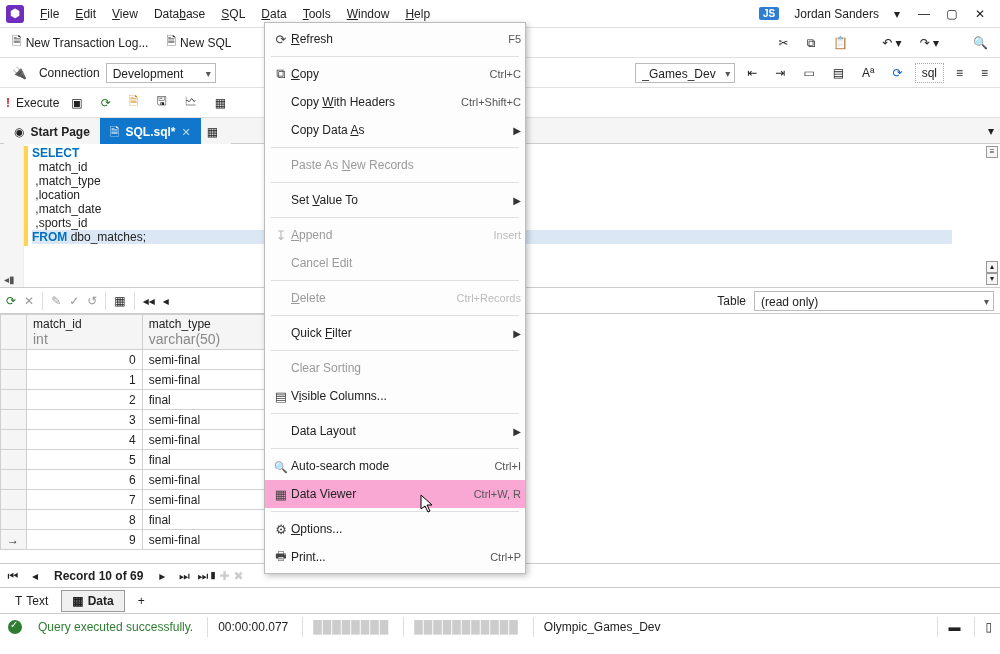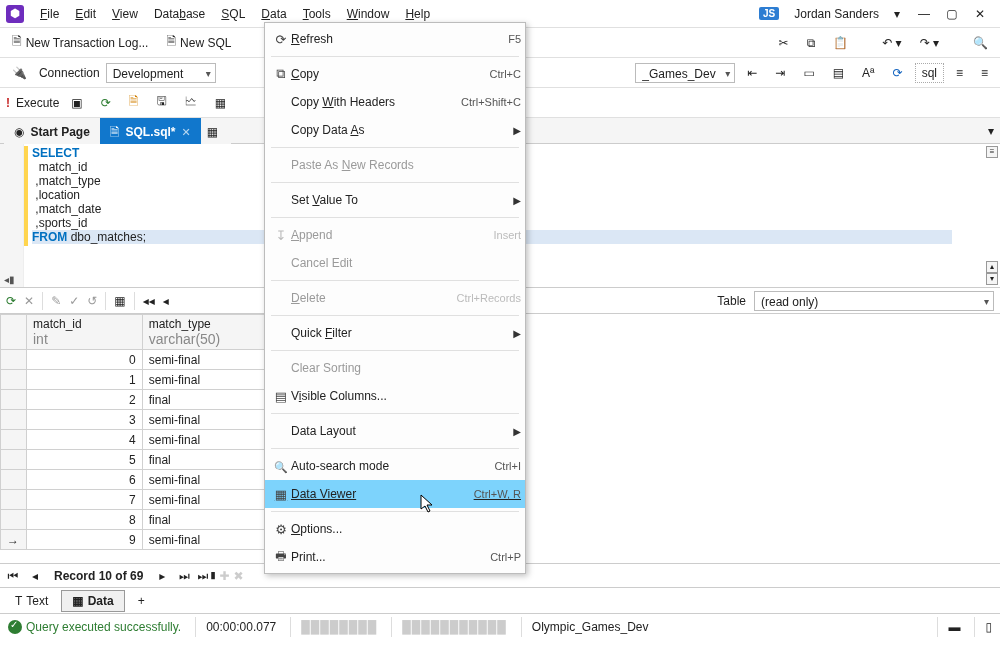--- a/index.html
+++ b/index.html
@@ -45,39 +45,39 @@
 .rowhead { width:26px; background:#f5f5f5; }
 .datadate { position:absolute; left:286px; top: 230px; font-size:11px; color:#333; }
 .dataright { position:absolute; left:440px; top: 230px; font-size:11px; }
 .navbar { display:flex; align-items:center; height:24px; border-bottom:1px solid #ccc; padding:0 4px; gap:4px; }
 .navbtn { width:18px;text-align:center; }
 .navtext { padding:0 6px;font-weight:bold; }
 .bottombar { display:flex; align-items:center; height:26px; border-bottom:1px solid #ccc; padding:0 4px; gap:2px; }
 .btab { padding:0 10px; height:22px; line-height:22px; display:flex; align-items:center; gap:4px; border:1px solid transparent; }
 .btab.active { border:1px solid #999; background:#f0f0f0; font-weight:bold; }
 .statusbar { display:flex; align-items:center; height:26px; padding:0 8px; gap:14px; }
-.status-ok { color:#2e7d32; display:flex; align-items:center; gap:4px; }
+.status-ok { color:#2e7d32; display:flex; align-items:center; gap:16px; }
 .status-ok .ic { width:14px;height:14px;background:#2e7d32;border-radius:50%;position:relative; }
 .status-ok .ic::after { content:"✓";color:#fff;font-size:10px;position:absolute;left:2px;top:-1px; }
 .statusbar .blur { color:#ccc; letter-spacing:1px; }
 .statusbar .spacer { flex:1; }
 .statusbar .scell { border-left:1px solid #ddd; padding-left:10px; height:20px; display:flex;align-items:center; }
 
 .ctxmenu { position:absolute; left:264px; top:22px; width:262px; background:#fdfdfd; border:1px solid #bcbcbc; box-shadow:2px 2px 6px rgba(0,0,0,.25); z-index:50; padding:2px 0; }
 .ctxmenu .row { display:flex; align-items:center; height:28px; padding:0 4px 0 6px; }
 .ctxmenu .row.disabled { color:#9a9a9a; }
 .ctxmenu .row .icon { width:20px; text-align:center; font-size:13px; color:#444; }
 .ctxmenu .row.disabled .icon { color:#bbb; }
 .ctxmenu .row .label { flex:1; }
 .ctxmenu .row .label u { text-decoration: underline; }
 .ctxmenu .row .sc { color:#555; font-size:11px; }
 .ctxmenu .row.disabled .sc { color:#bbb; }
 .ctxmenu .row .arrow { font-size:10px; color:#333; }
 .ctxmenu .sep { height:1px; background:#e0e0e0; margin:3px 6px; }
-.ctxmenu .row.hover { background:#7dd3fc;text-decoration:underline; }
+.ctxmenu .row.hover { background:#f9a8d4; }
 .cursor { position:absolute; left:420px; top:494px; font-size:14px; z-index:60; }
 .icon-refresh::before{content:"⟳";} .icon-copy::before{content:"⧉";}
 .icon-paste::before{content:"📋";font-size:11px;} .icon-append::before{content:"↧";} .icon-visible::before{content:"▤";}
 .icon-auto::before{content:"🔍";font-size:11px;} .icon-viewer::before{content:"▦";}
 .icon-print::before{content:"🖶";font-size:12px;} .icon-gear::before{content:"⚙";}
 </style>
 </head>
 <body>
 
 <div class="menubar">

